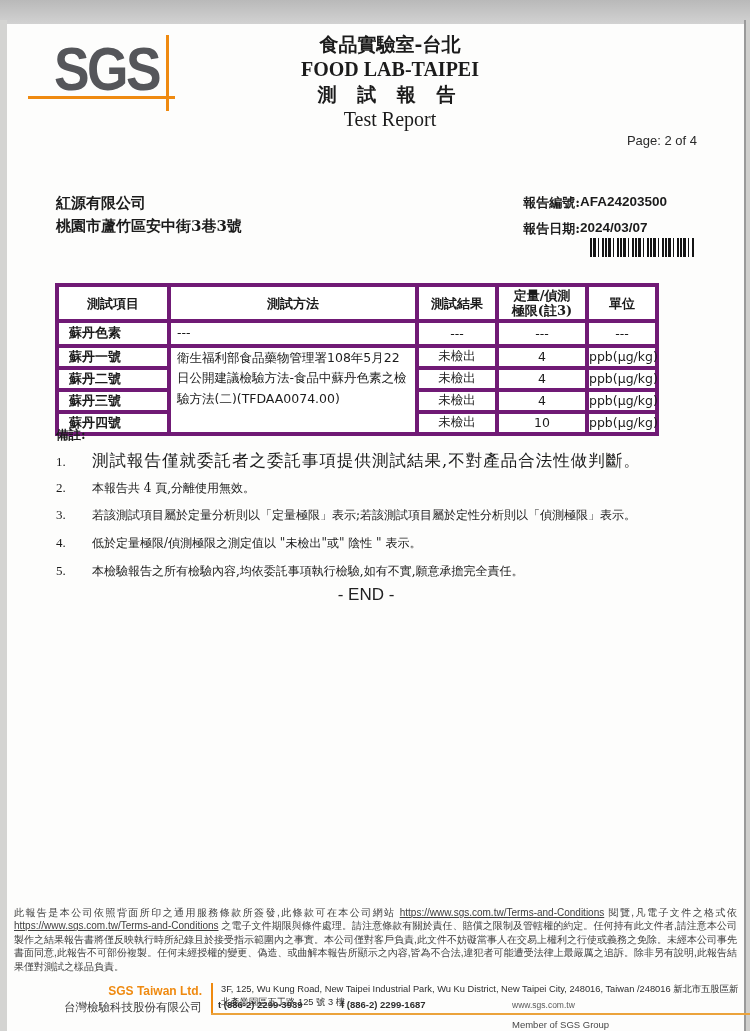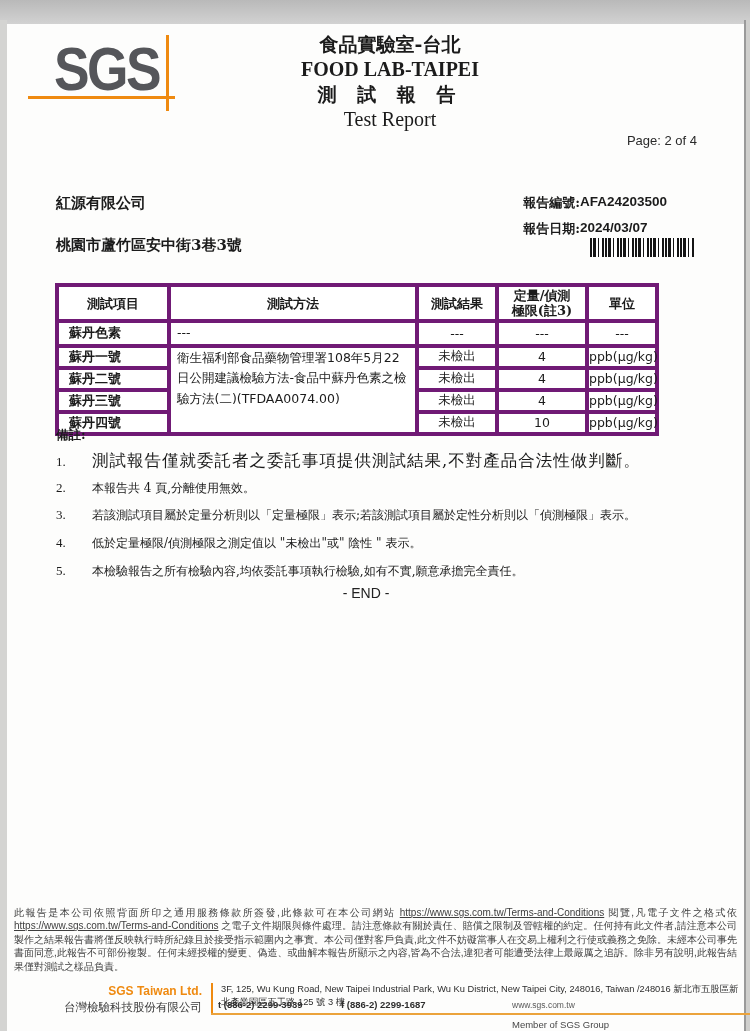--- a/index.html
+++ b/index.html
@@ -33,21 +33,21 @@
   .title-block { position: absolute; left: 150px; top: 32px; width: 480px; text-align: center; }
   .title-zh  { font-family: "DejaVu Serif", serif; font-weight: bold; font-size: 19px; line-height: 25px; }
   .title-en  { font-family: "Liberation Serif", serif; font-weight: bold; font-size: 20px; line-height: 25px; }
   .report-zh { font-family: "DejaVu Serif", serif; font-weight: bold; font-size: 19px; line-height: 25px; letter-spacing: 7px; }
   .report-en { font-family: "Liberation Serif", serif; font-weight: normal; font-size: 20px; line-height: 25px; }
   .page-num  { position: absolute; right: 53px; top: 133px; font-size: 13px; color: #2a2a2a; }
 
   
   .client-block { position: absolute; left: 56px; top: 194px;
                   font-family: "DejaVu Serif", serif; font-weight: bold; font-size: 15px; }
-  .client-block .addr { margin-top: 23px; }
+  .client-block .addr { margin-top: 4px; }
   .meta-block { position: absolute; left: 492px; top: 194px; }
   .meta-row { display: flex; height: 26px; align-items: flex-start; text-align: right; }
   .meta-label { width: 88px; font-family: "DejaVu Serif", serif; font-weight: bold; font-size: 13px; }
   .meta-value { font-family: "Liberation Sans", sans-serif; font-weight: 600; font-size: 13.5px; }
   .barcode { position: absolute; left: 590px; top: 238px; width: 104px; height: 19px;
              background: repeating-linear-gradient(90deg,
                #151515 0 2px, #fff 2px 3px, #151515 3px 6px, #fff 6px 8px,
                #151515 8px 9px, #fff 9px 12px, #151515 12px 14px, #fff 14px 15px); }
 
   
@@ -72,21 +72,21 @@
   .note-row { display: flex; align-items: baseline; }
   .note-num { font-family: "Liberation Serif", serif; font-size: 13px; width: 20px; flex: none; }
   .note-text { font-size: 12px; margin-left: 16px; }
   .note-row.big { margin-top: 6px; }
   .note-row.big .note-text { font-size: 16.5px; letter-spacing: 1px; }
   .note-row.n2 { margin-top: 8px; }
   .note-row.n3 { margin-top: 10px; }
   .note-row.n4 { margin-top: 11px; }
   .note-row.n5 { margin-top: 11px; }
   .end-marker { margin-top: 5px; text-align: center; width: 620px;
-                font-family: "Liberation Sans", sans-serif; font-size: 14px; color: #222; }
+                font-family: "Liberation Sans", sans-serif; font-size: 17px; color: #222; }
 
   
   .legal { position: absolute; left: 14px; top: 906px; width: 723px;
            font-size: 10px; line-height: 13.4px; color: #3e3e3e; text-align: justify; }
   .legal a, .legal .url { color: #3e3e3e; text-decoration: underline; }
 
   
   .cf-name-en { position: absolute; left: 40px; top: 984px; width: 162px; text-align: right;
                 color: #ef8a10; font-weight: bold; font-size: 12px; }
   .cf-name-zh { position: absolute; left: 40px; top: 1000px; width: 162px; text-align: right;

